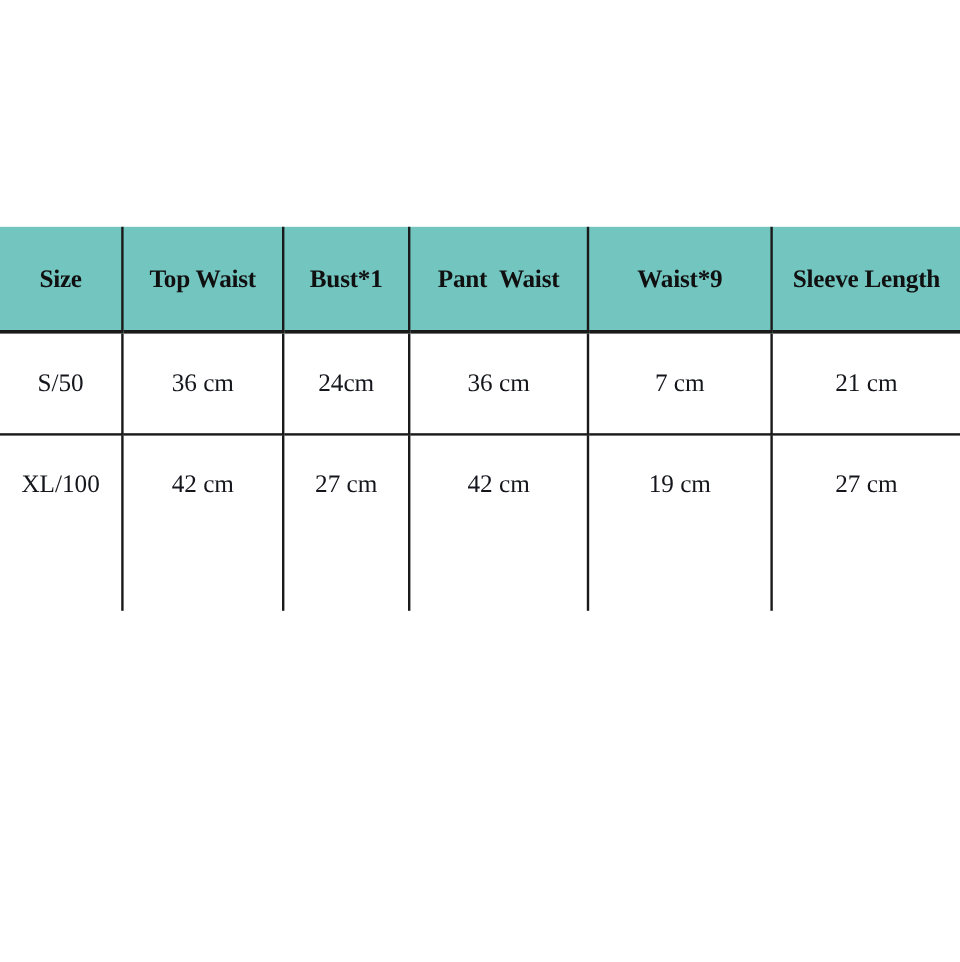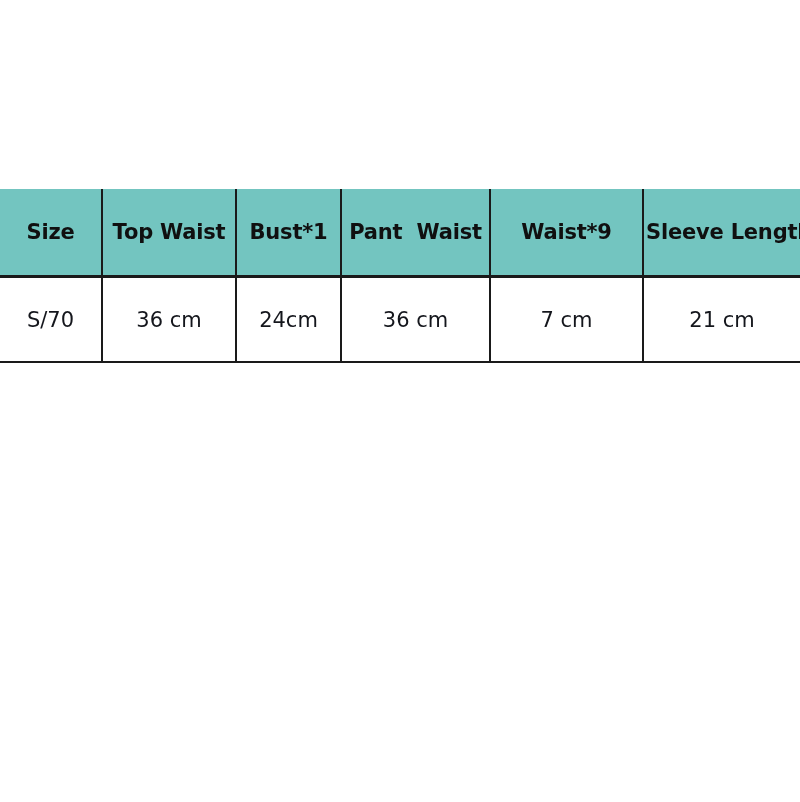--- a/index.html
+++ b/index.html
@@ -14,20 +14,21 @@
     font-family: "DejaVu Sans", "Liberation Sans", sans-serif;
     overflow: hidden;
   }
 
   #chart-wrap {
     position: absolute;
     left: 0;
     top: 189px;
     width: 800px;
     height: 423px;
+    font-family: Liberation Serif, serif;
   }
 
   table.size-chart {
     width: 800px;
     border-collapse: collapse;
     table-layout: fixed;
   }
 
   
   col.c0 { width: 102px; }
@@ -96,22 +97,30 @@
         <th>Size</th>
         <th>Top Waist</th>
         <th>Bust*1</th>
         <th>Pant  Waist</th>
         <th>Waist*9</th>
         <th class="last-col">Sleeve Length</th>
       </tr>
     </thead>
     <tbody>
       <tr>
-        <td>S/70</td>
+        <td>S/50</td>
         <td>36 cm</td>
         <td>24cm</td>
         <td>36 cm</td>
         <td>7 cm</td>
         <td class="last-col">21 cm</td>
       </tr>
+      <tr class="last-row">
+        <td>XL/100</td>
+        <td>42 cm</td>
+        <td>27 cm</td>
+        <td>42 cm</td>
+        <td>19 cm</td>
+        <td class="last-col">27 cm</td>
+      </tr>
     </tbody>
   </table>
 </div>
 
 </body></html>

